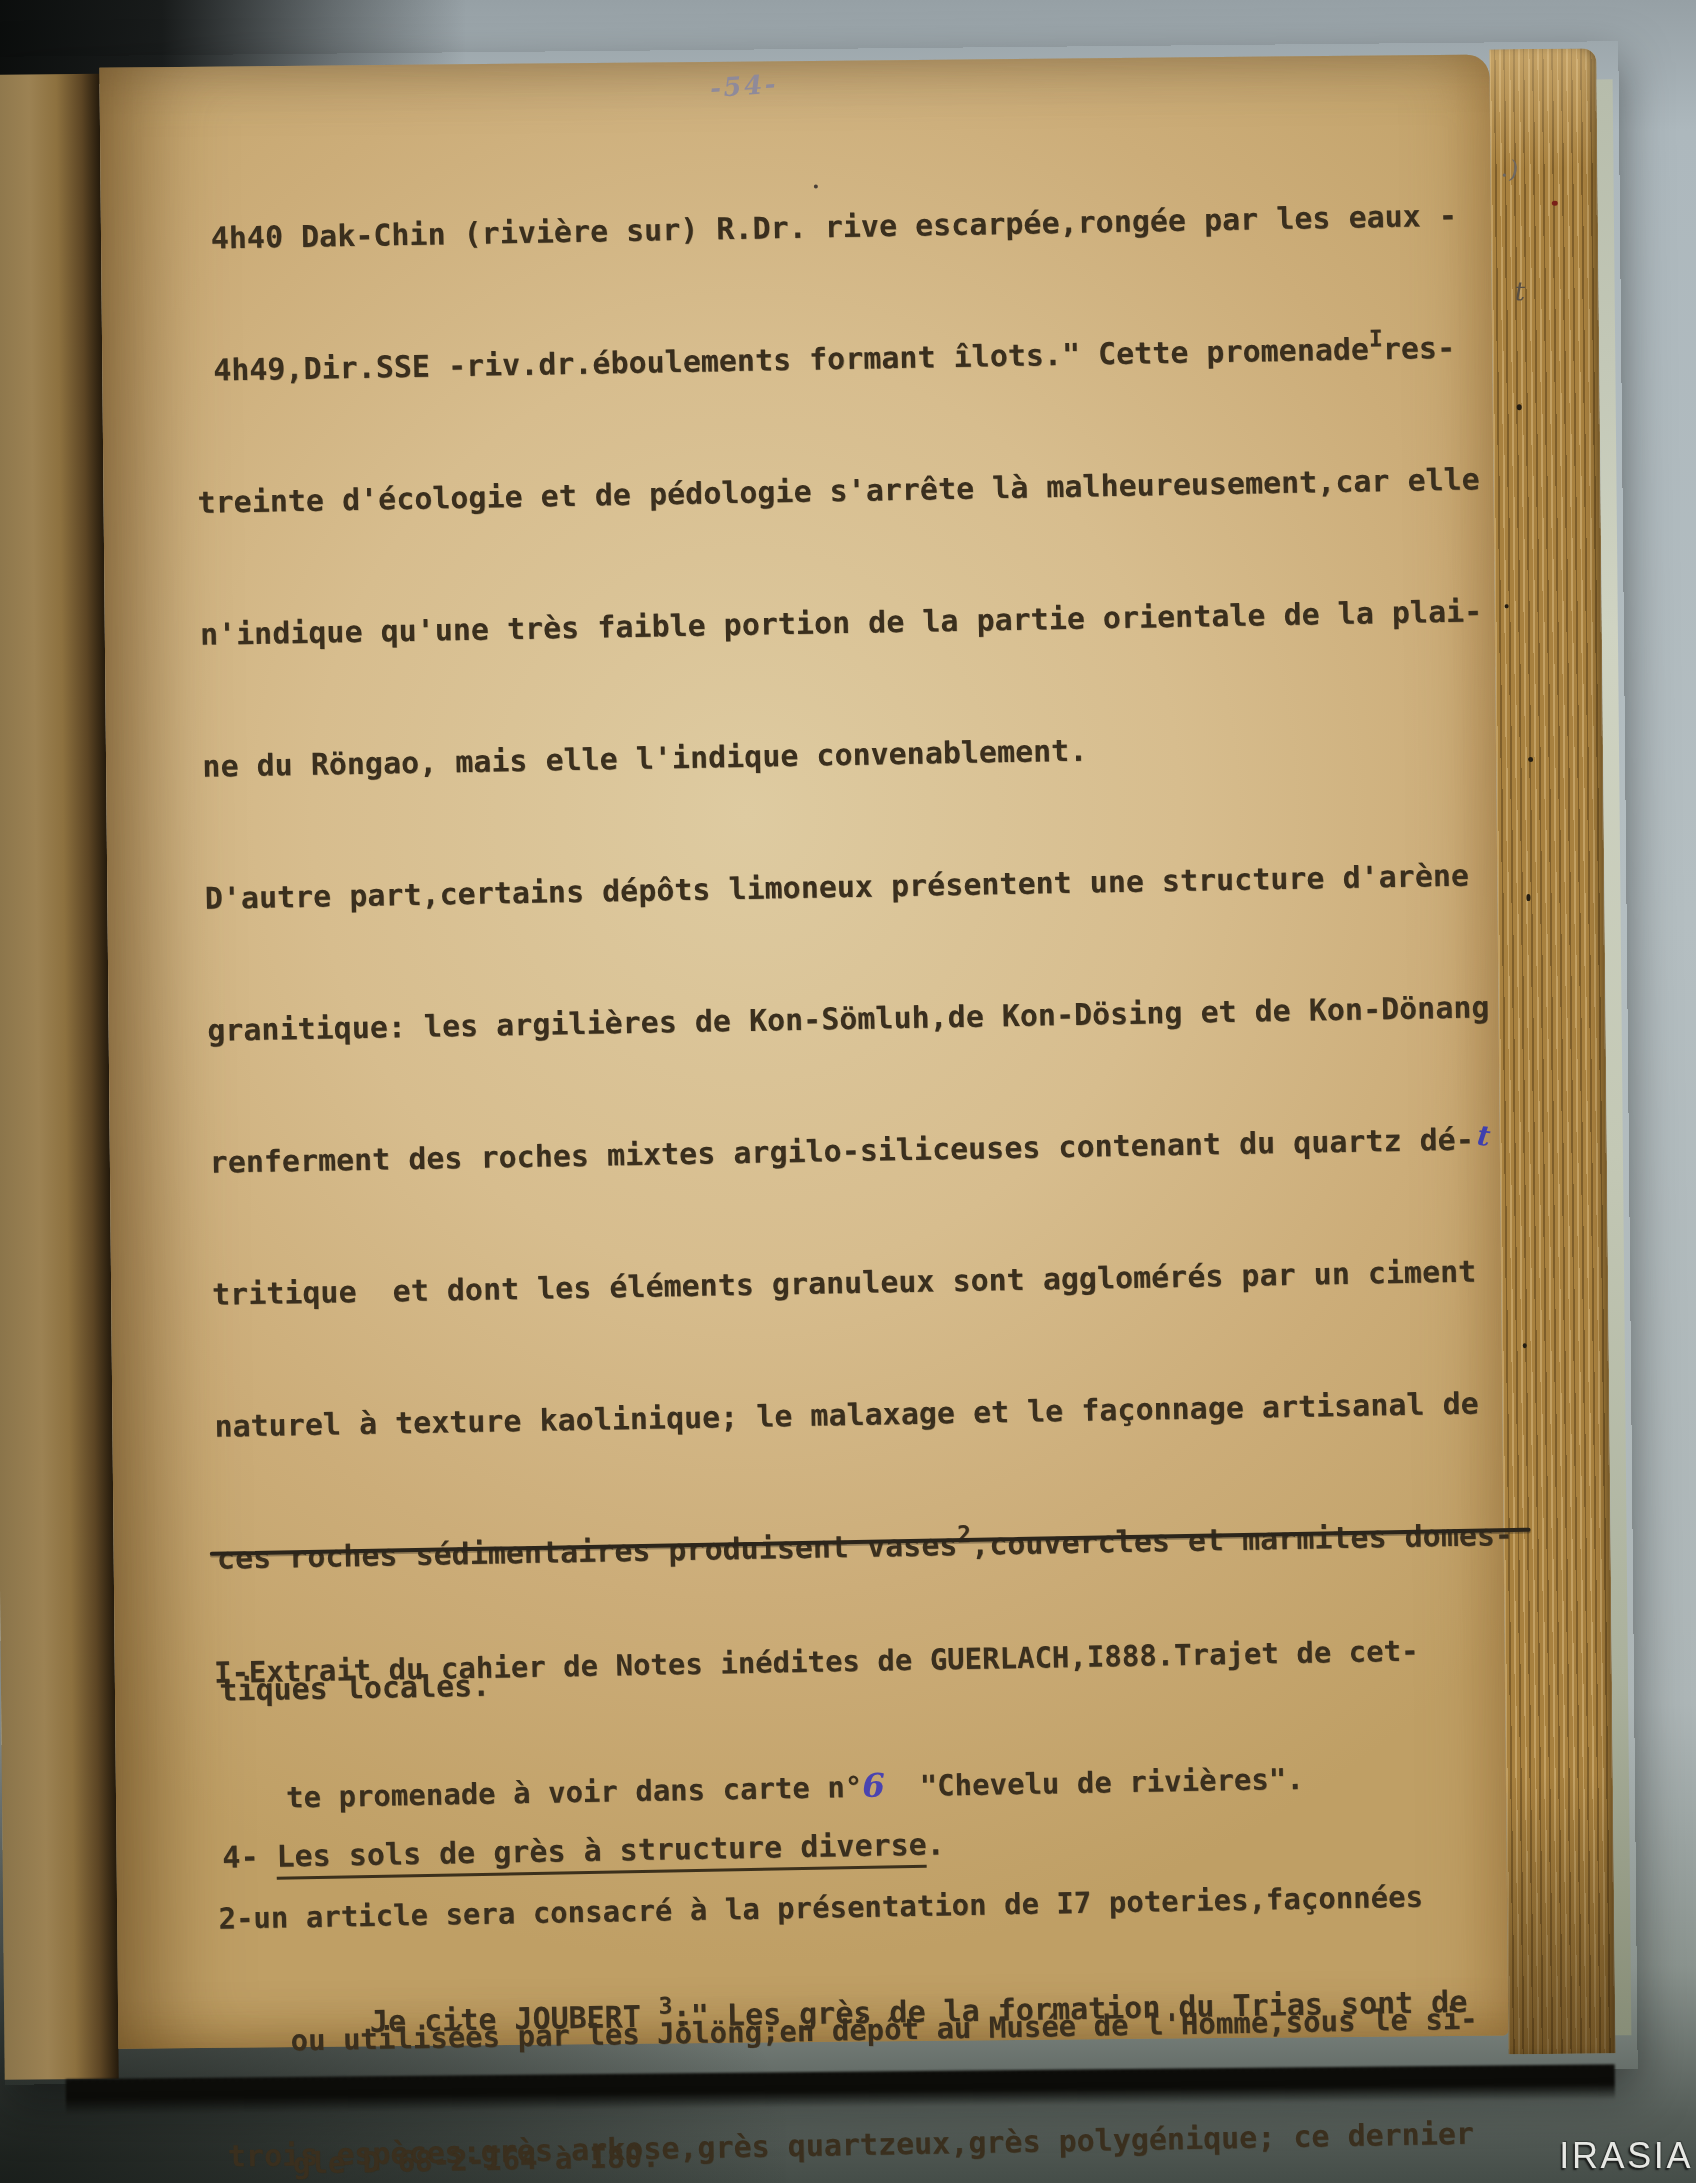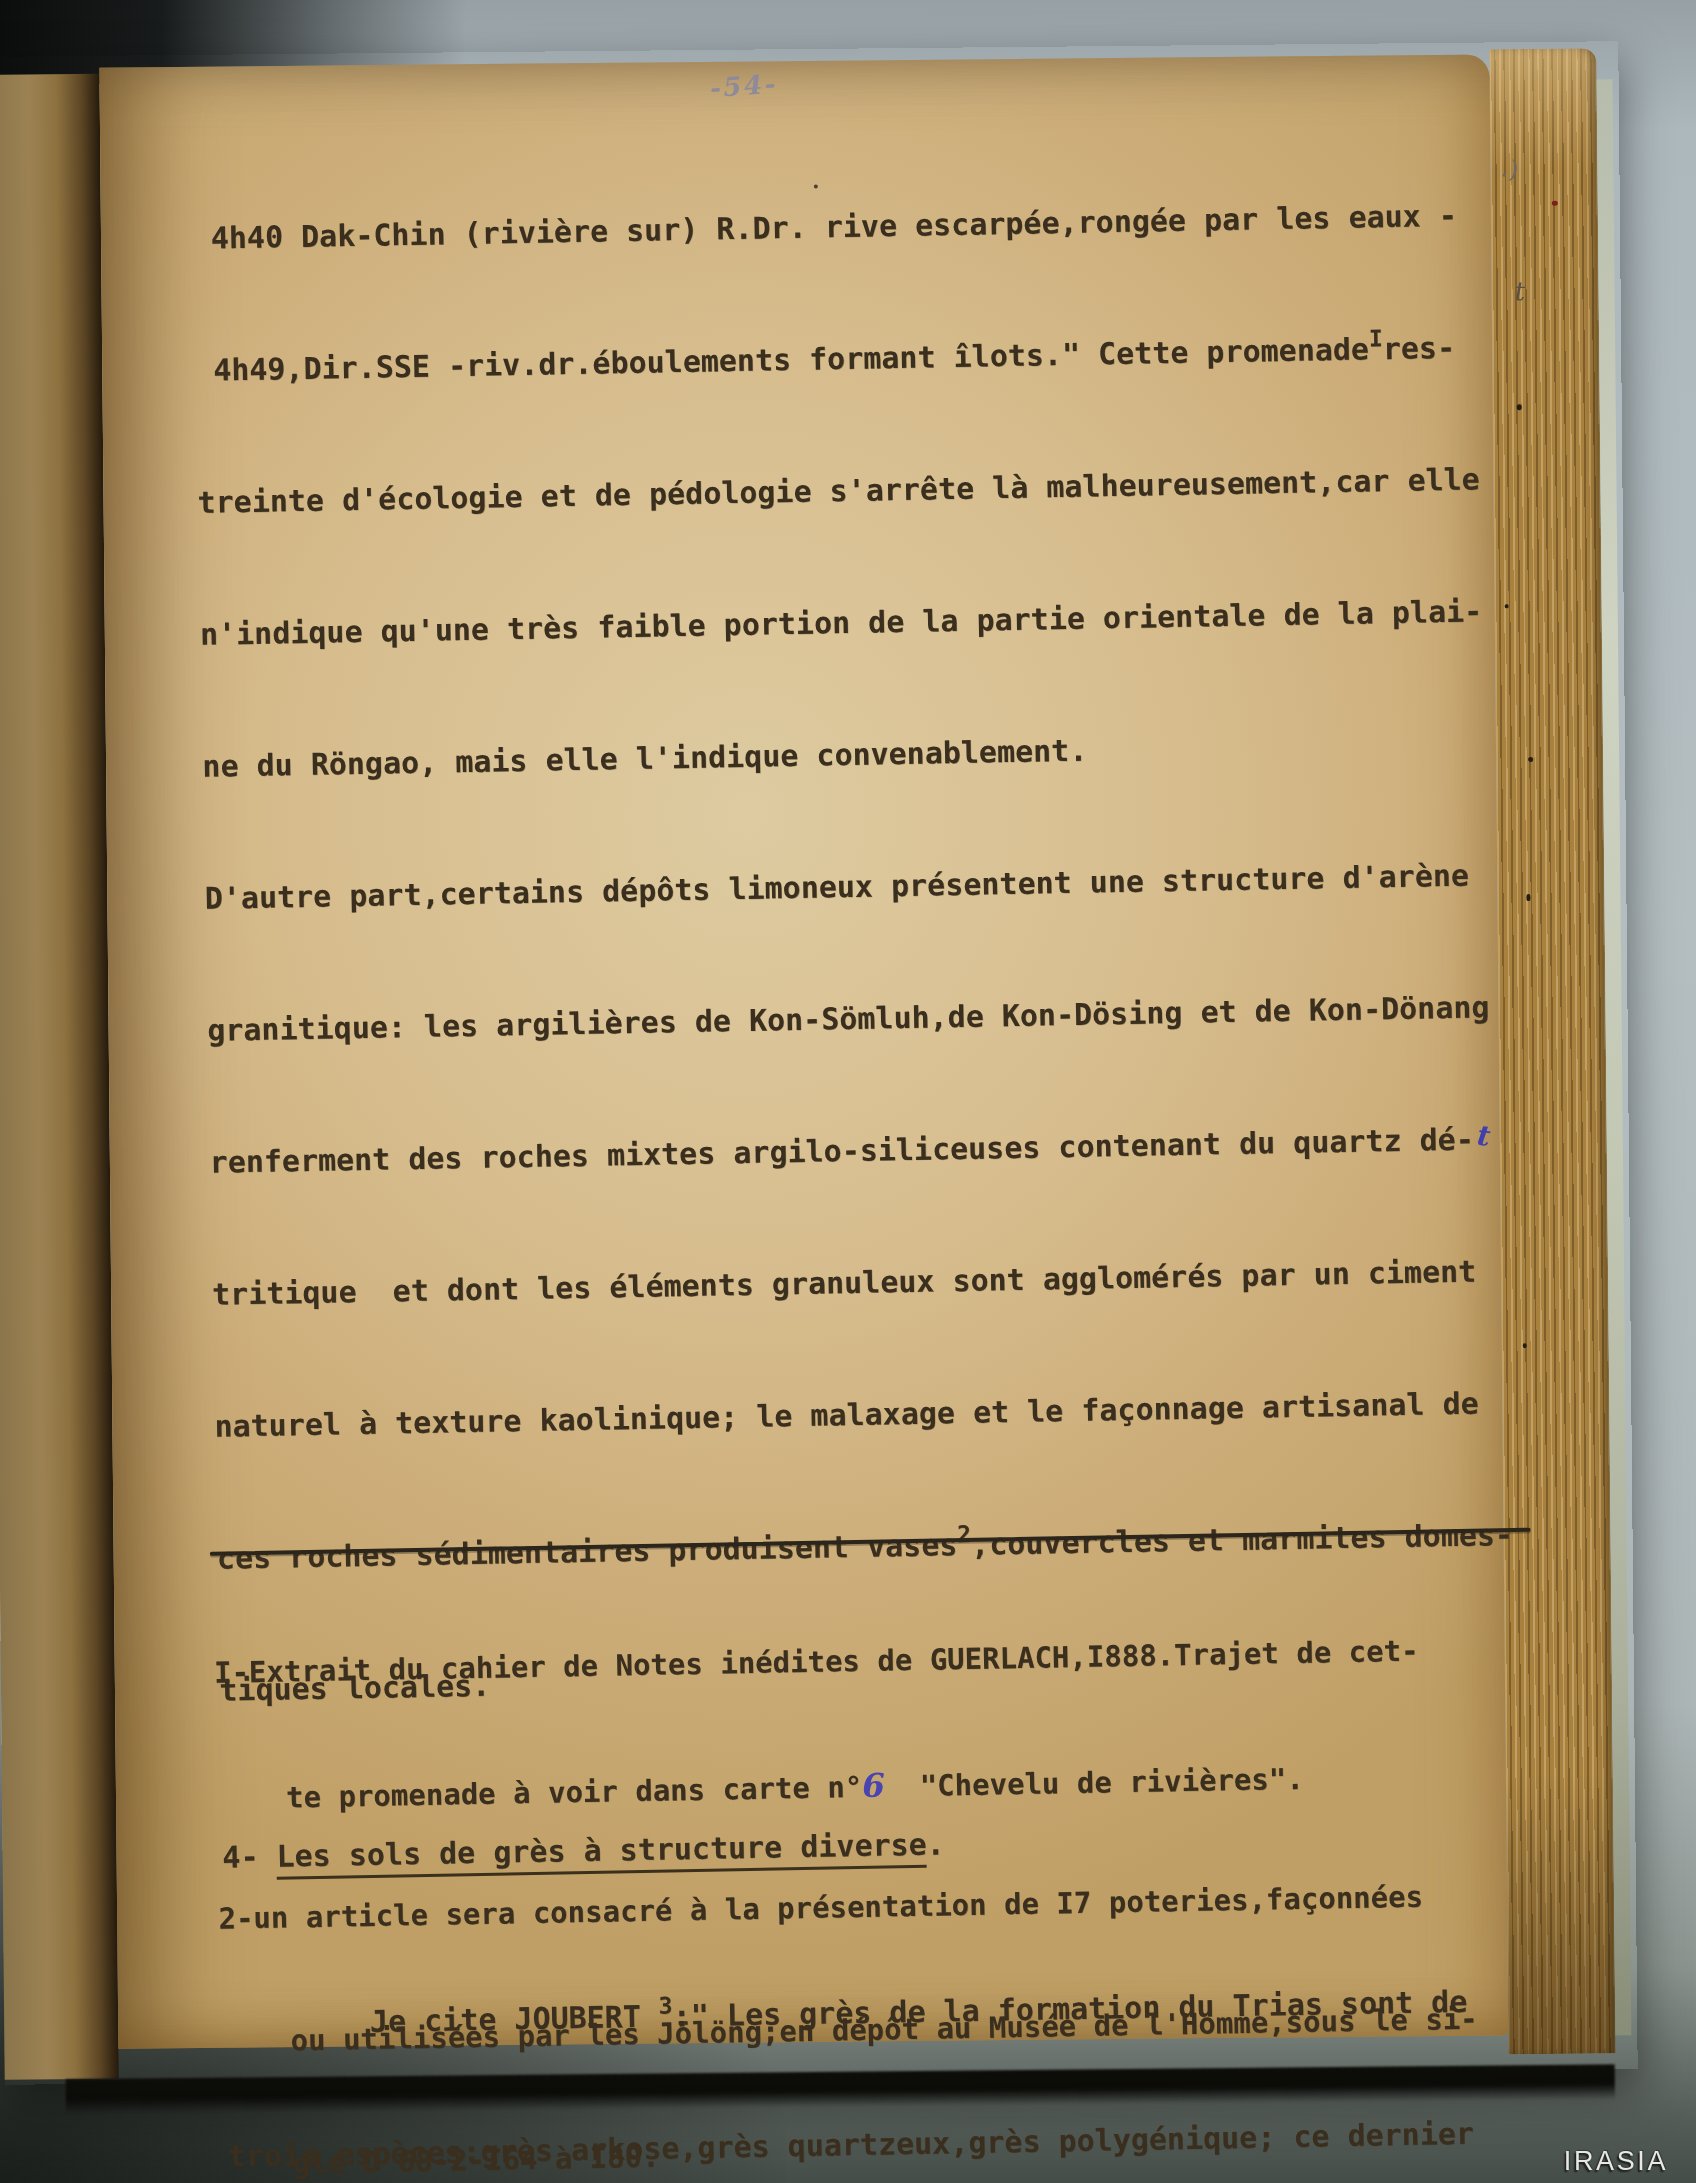--- a/index.html
+++ b/index.html
@@ -103,23 +103,23 @@
   .mark-t{left:1527px;top:234px;font-size:26px;color:#5a5044;font-style:italic;}
   .red-dot{left:1565px;top:159px;width:6.1px;height:5.2px;background:#7a2018;border-radius:50%;}
   .speck{position:absolute;background:#241d12;border-radius:50%;}
   .sp1{left:1528px;top:362px;width:5.2px;height:6.1px;}
   .sp2{left:1536px;top:715px;width:5.2px;height:5.2px;}
   .sp3{left:1533px;top:852px;width:4.4px;height:7px;}
   .sp4{left:1525px;top:1301px;width:4.4px;height:5.2px;}
   .sp5{left:1514px;top:562px;width:3.5px;height:4.4px;}
   .sp6{left:713px;top:129px;width:4.4px;height:4.4px;background:#4a4038;}
   .watermark{
-    position:absolute;right:28px;bottom:7px;
+    position:absolute;right:3px;bottom:7px;
     font-family:"Liberation Sans","DejaVu Sans",sans-serif;
-    font-size:27px;letter-spacing:2.6px;color:#e7e8e4;
+    font-size:36px;letter-spacing:2.6px;color:#e7e8e4;
     text-shadow:-1.7px 1.7px 1.7px rgba(10,10,10,.75), 0.9px -0.9px 0.9px rgba(10,10,10,.35);
   }
 </style>
 </head>
 <body>
 
 <div class="scene">
   <div class="bg-corner-dark"></div>
   <div class="top-shade"></div>
 

